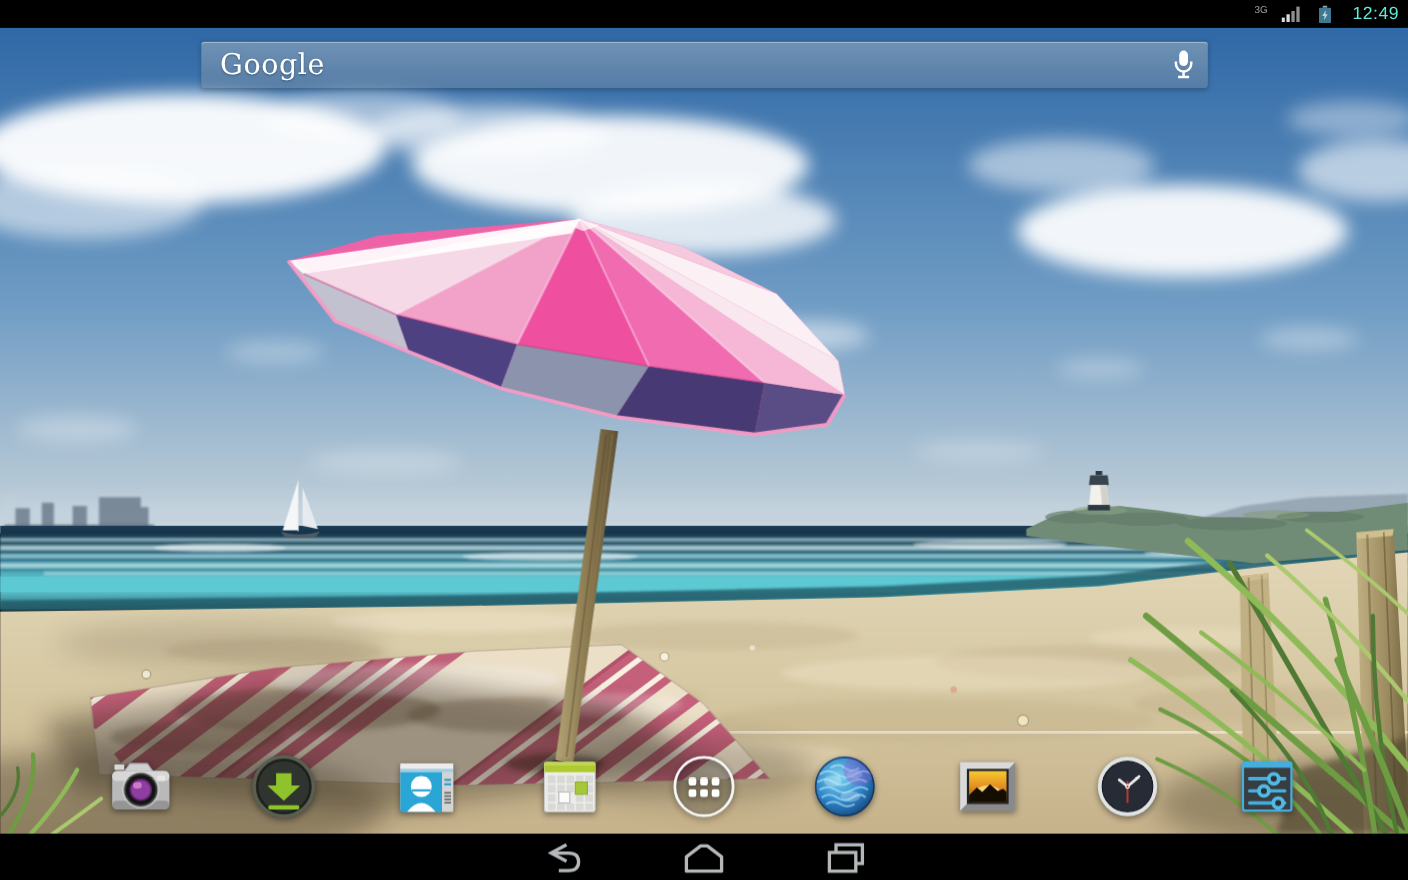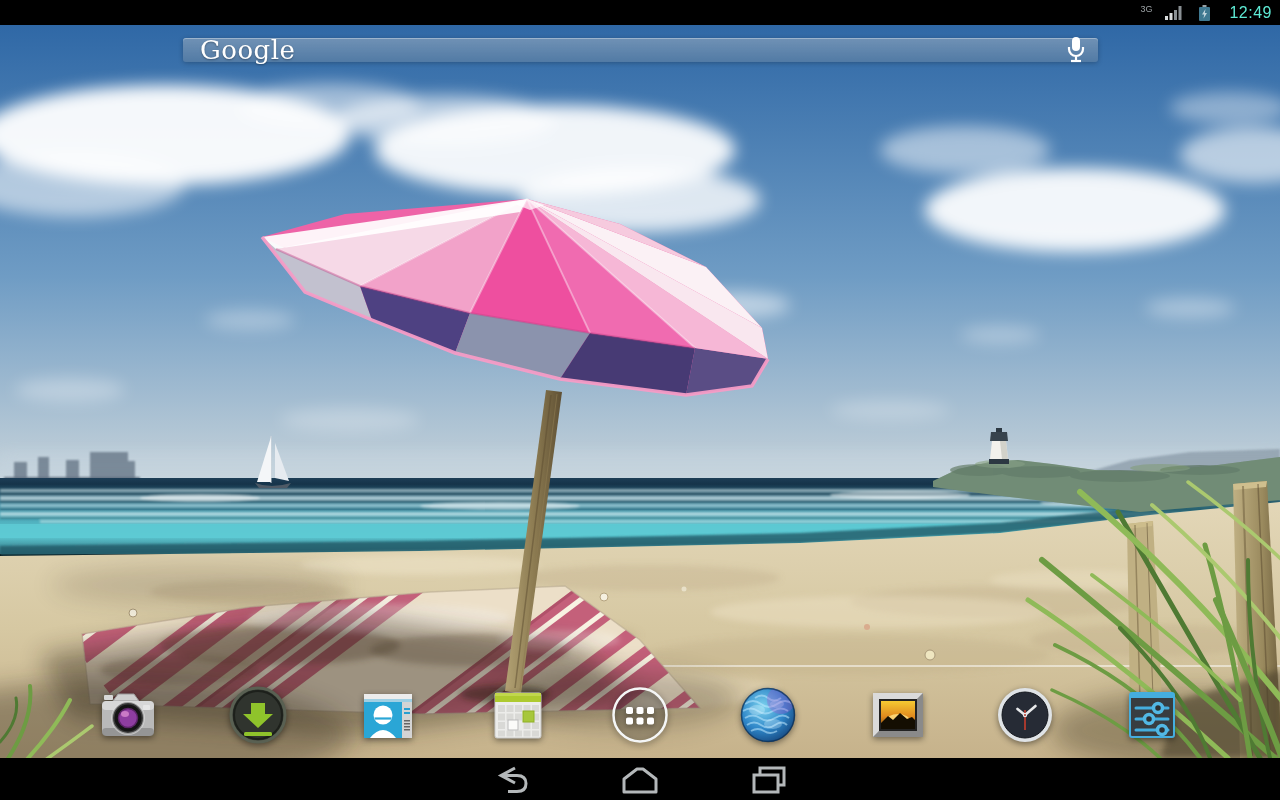--- a/index.html
+++ b/index.html
@@ -7,21 +7,21 @@
           font-family:"Liberation Sans",sans-serif}
   
   #statusbar{position:absolute;top:0;left:0;right:0;height:25px;background:#000;
              display:flex;justify-content:flex-end;align-items:center;gap:16px;
              padding-right:8px;box-sizing:border-box;z-index:30}
   .net{color:#9aa0a3;font-size:9px;position:relative;top:-4px;margin-right:-3px}
   .time{color:#5eead4;font-size:16px;margin-left:3px;letter-spacing:.5px}
   
   #wall{position:absolute;top:25px;left:0;z-index:1}
   
-  #searchbar{position:absolute;left:183px;top:38px;width:915px;height:24px;border-radius:3px;
+  #searchbar{position:absolute;left:183px;top:38px;width:915px;height:42px;border-radius:3px;
              background:linear-gradient(180deg,rgba(163,178,192,.55),rgba(118,138,158,.42));
              box-shadow:inset 0 1px 0 rgba(255,255,255,.32),0 1px 5px rgba(0,0,0,.25);
              display:flex;align-items:center;z-index:20;cursor:pointer}
   .glogo{font-family:"DejaVu Serif","Liberation Serif",serif;font-size:26px;color:#fff;
          margin-left:17px;text-shadow:0 1px 2px rgba(0,0,0,.35);letter-spacing:.5px}
   .micbtn{margin-left:auto;width:44px;height:41px;display:flex;align-items:center;
           justify-content:center;cursor:pointer}
   
   .dock-btn{position:absolute;top:684px;width:62px;height:62px;z-index:20;cursor:pointer;
             filter:drop-shadow(0 2px 3px rgba(0,0,0,.45))}

